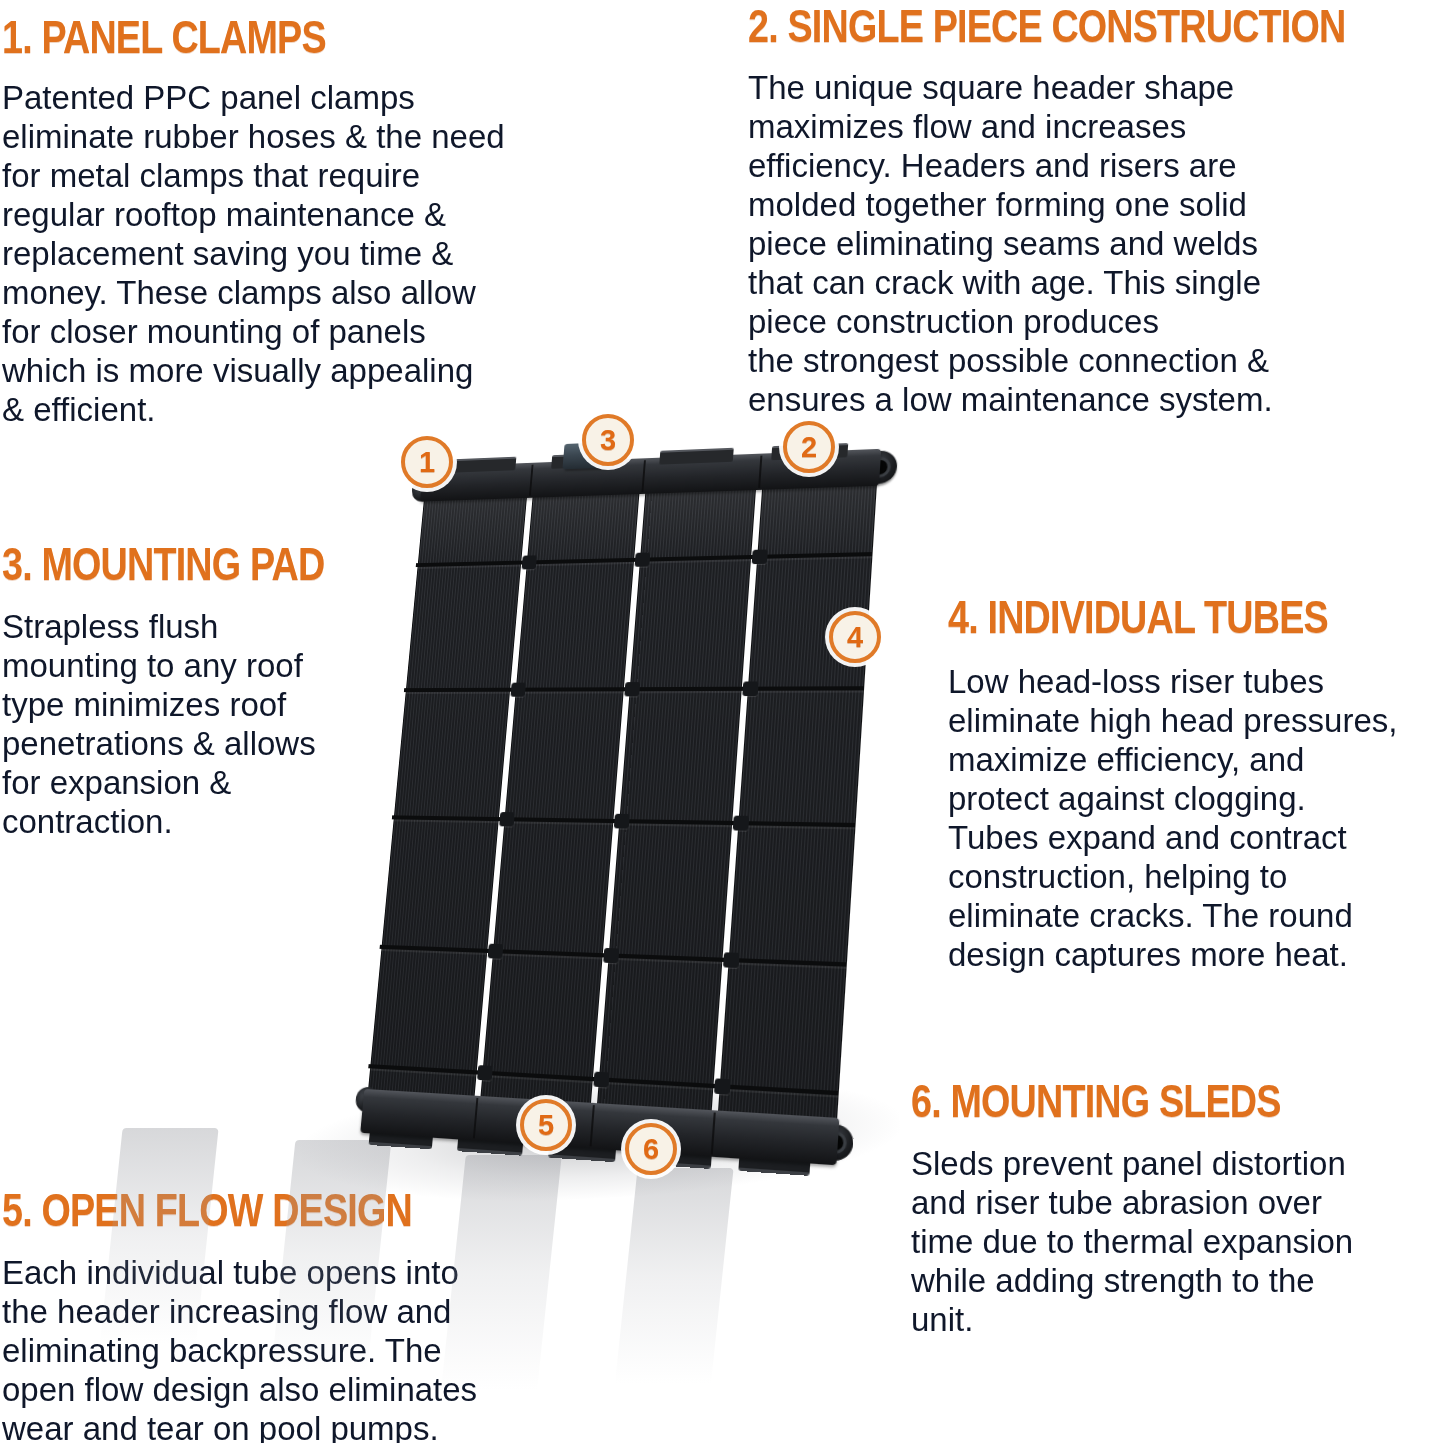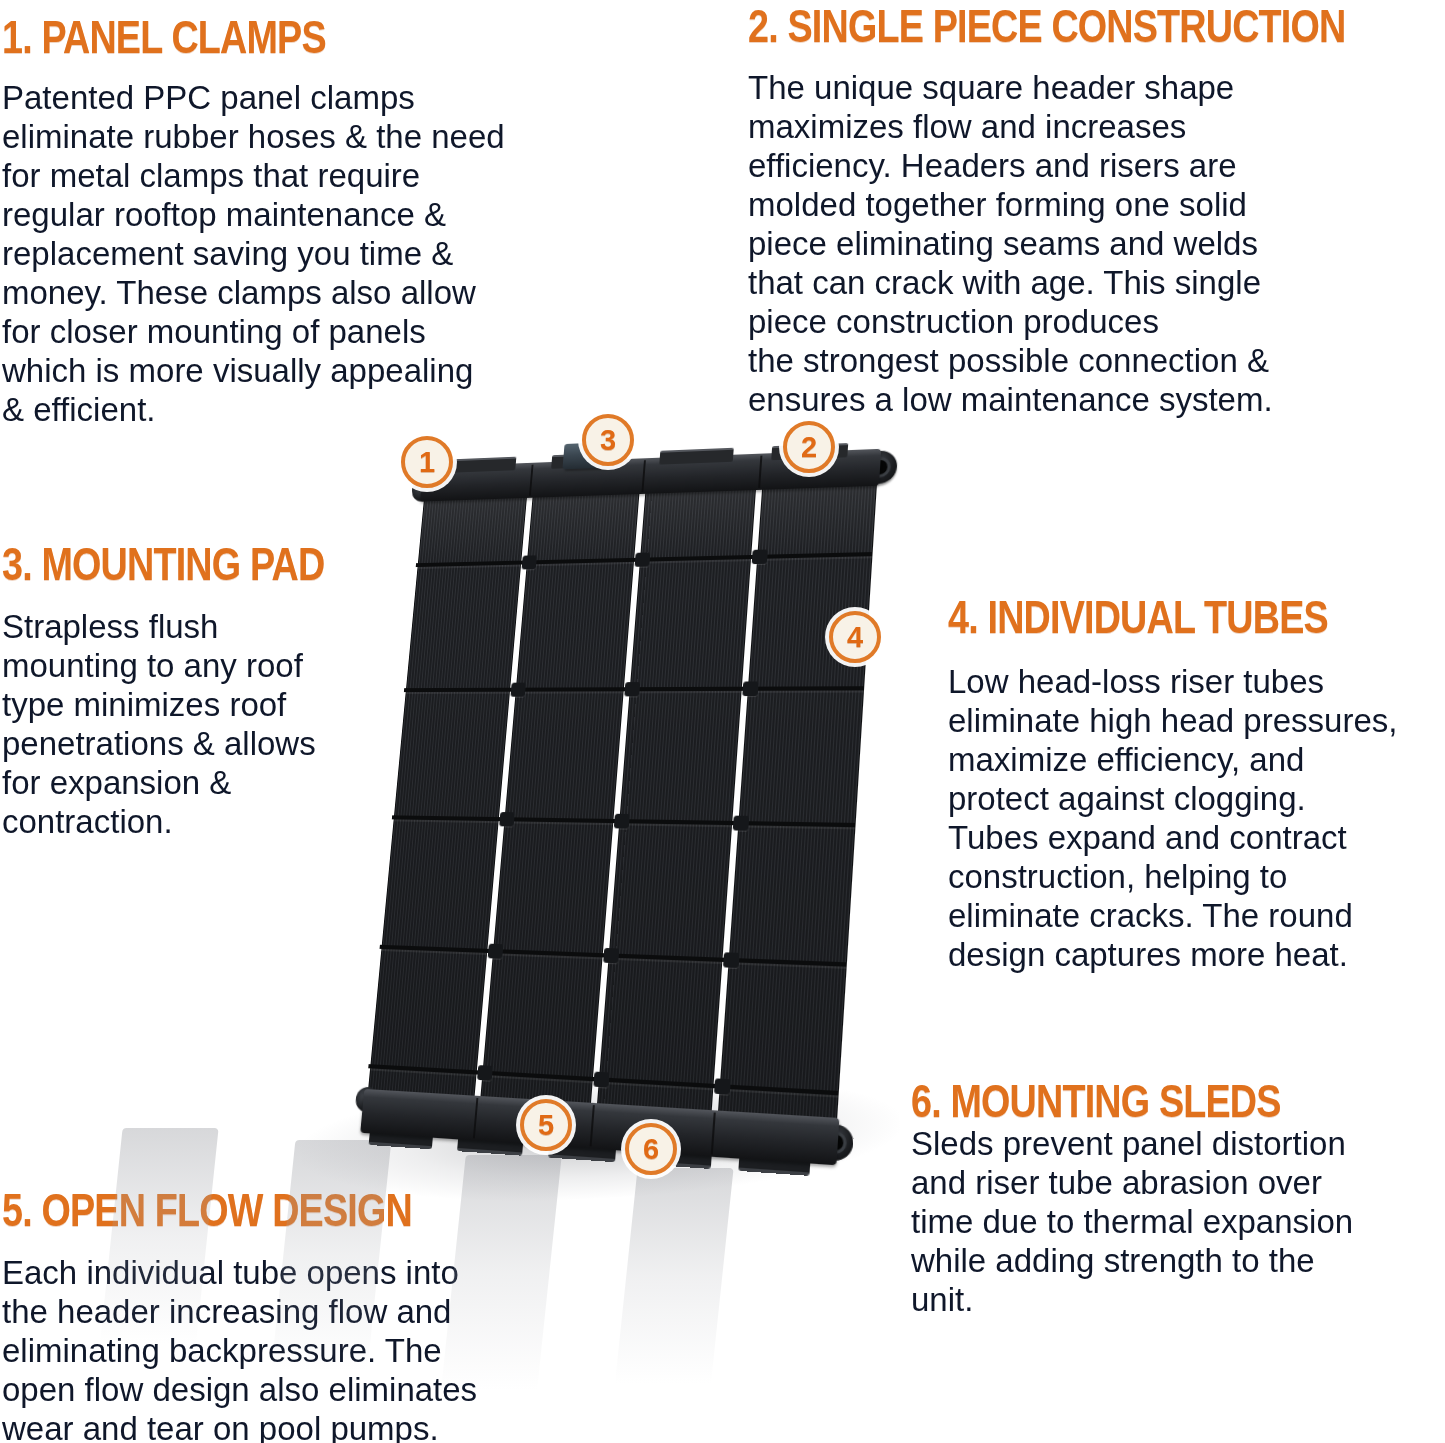--- a/index.html
+++ b/index.html
@@ -17,21 +17,21 @@
   }
   .feature p{
     margin:0;font-size:33px;line-height:39px;font-weight:400;
     color:#0f172a;white-space:pre;letter-spacing:0px;
   }
   #f1{left:2px;top:14px;}   #f1 p{margin-top:18px;}
   #f2{left:748px;top:3px;} #f2 p{margin-top:19px;}
   #f3{left:2px;top:541px;} #f3 p{margin-top:20px;}
   #f4{left:948px;top:570px;margin-top:24px;} #f4 p{margin-top:22px;}
   #f5{left:2px;top:1187px;} #f5 p{margin-top:20px;}
-  #f6{left:911px;top:1078px;} #f6 p{}
+  #f6{left:911px;top:1078px;} #f6 p{margin-top:20px;}
 
   
   #panel{
     position:absolute;left:427px;top:467px;width:460px;height:666px;
     transform-origin:0 0;z-index:2;
     transform:matrix3d(0.9120,-0.03648,0,-0.0001474,
                        -0.09034,0.9550,0,-0.00006757,
                        0,0,1,0, 0,0,0,1);
   }
   .tubecol{

